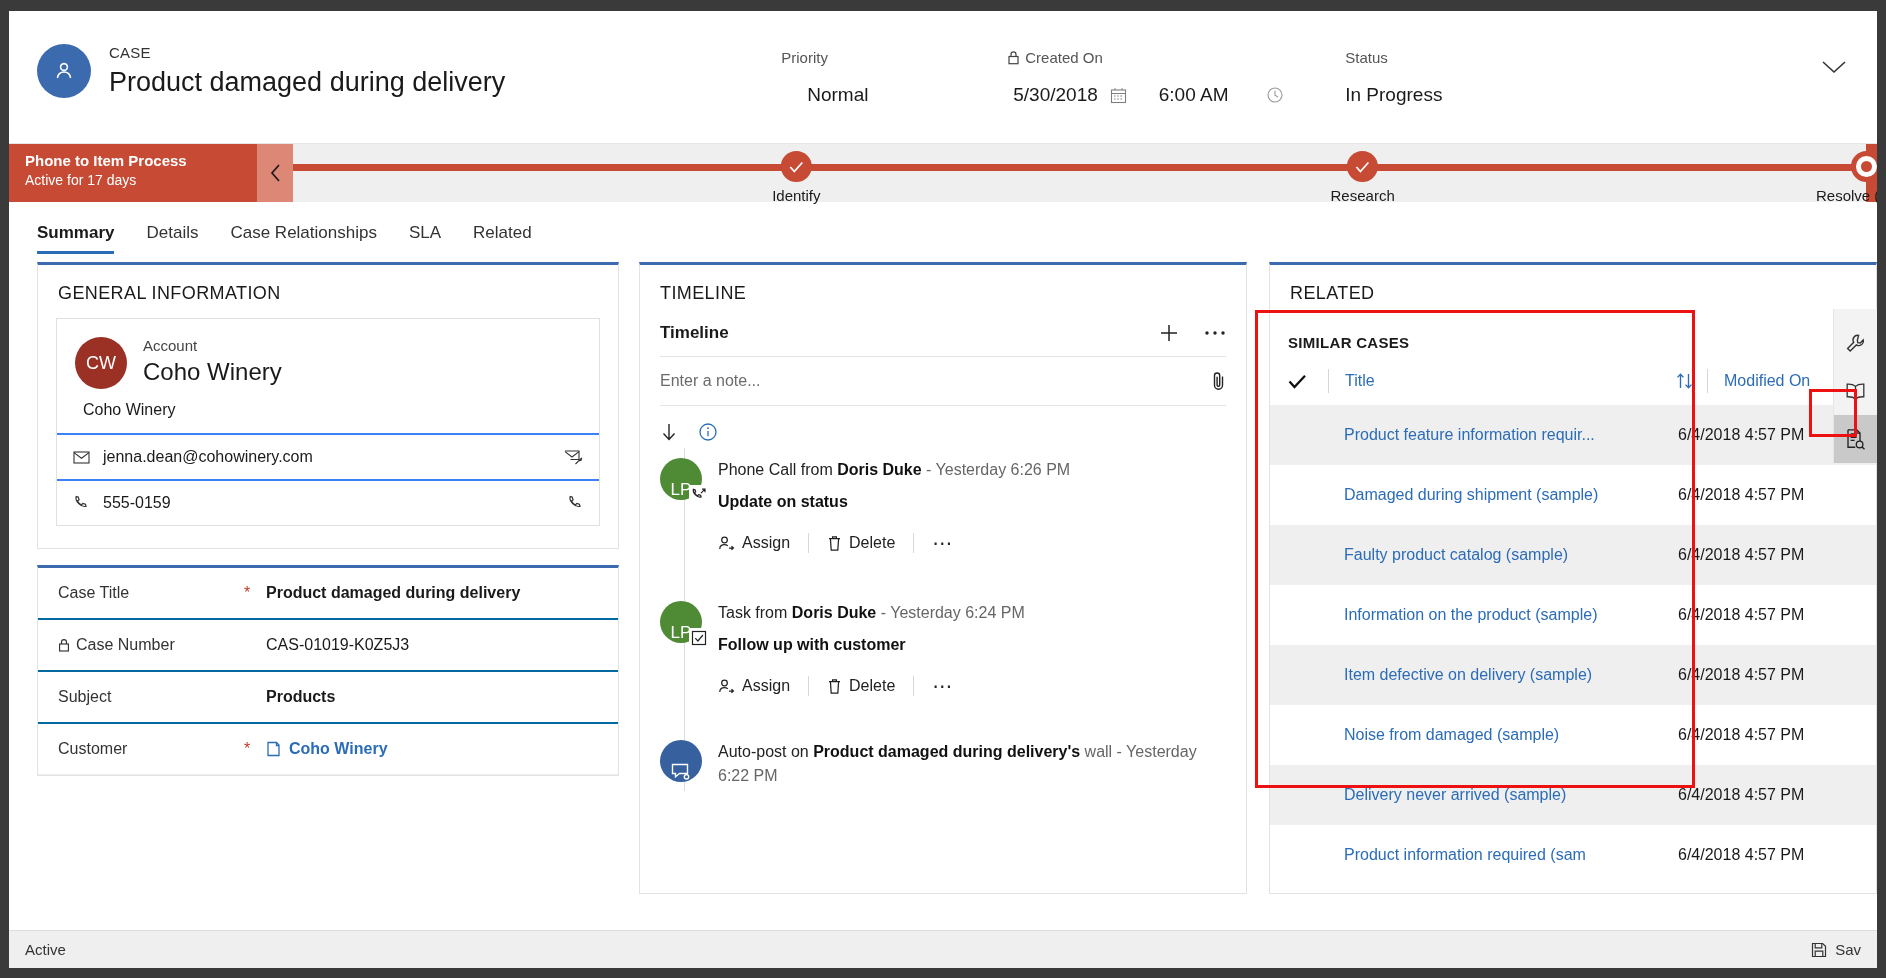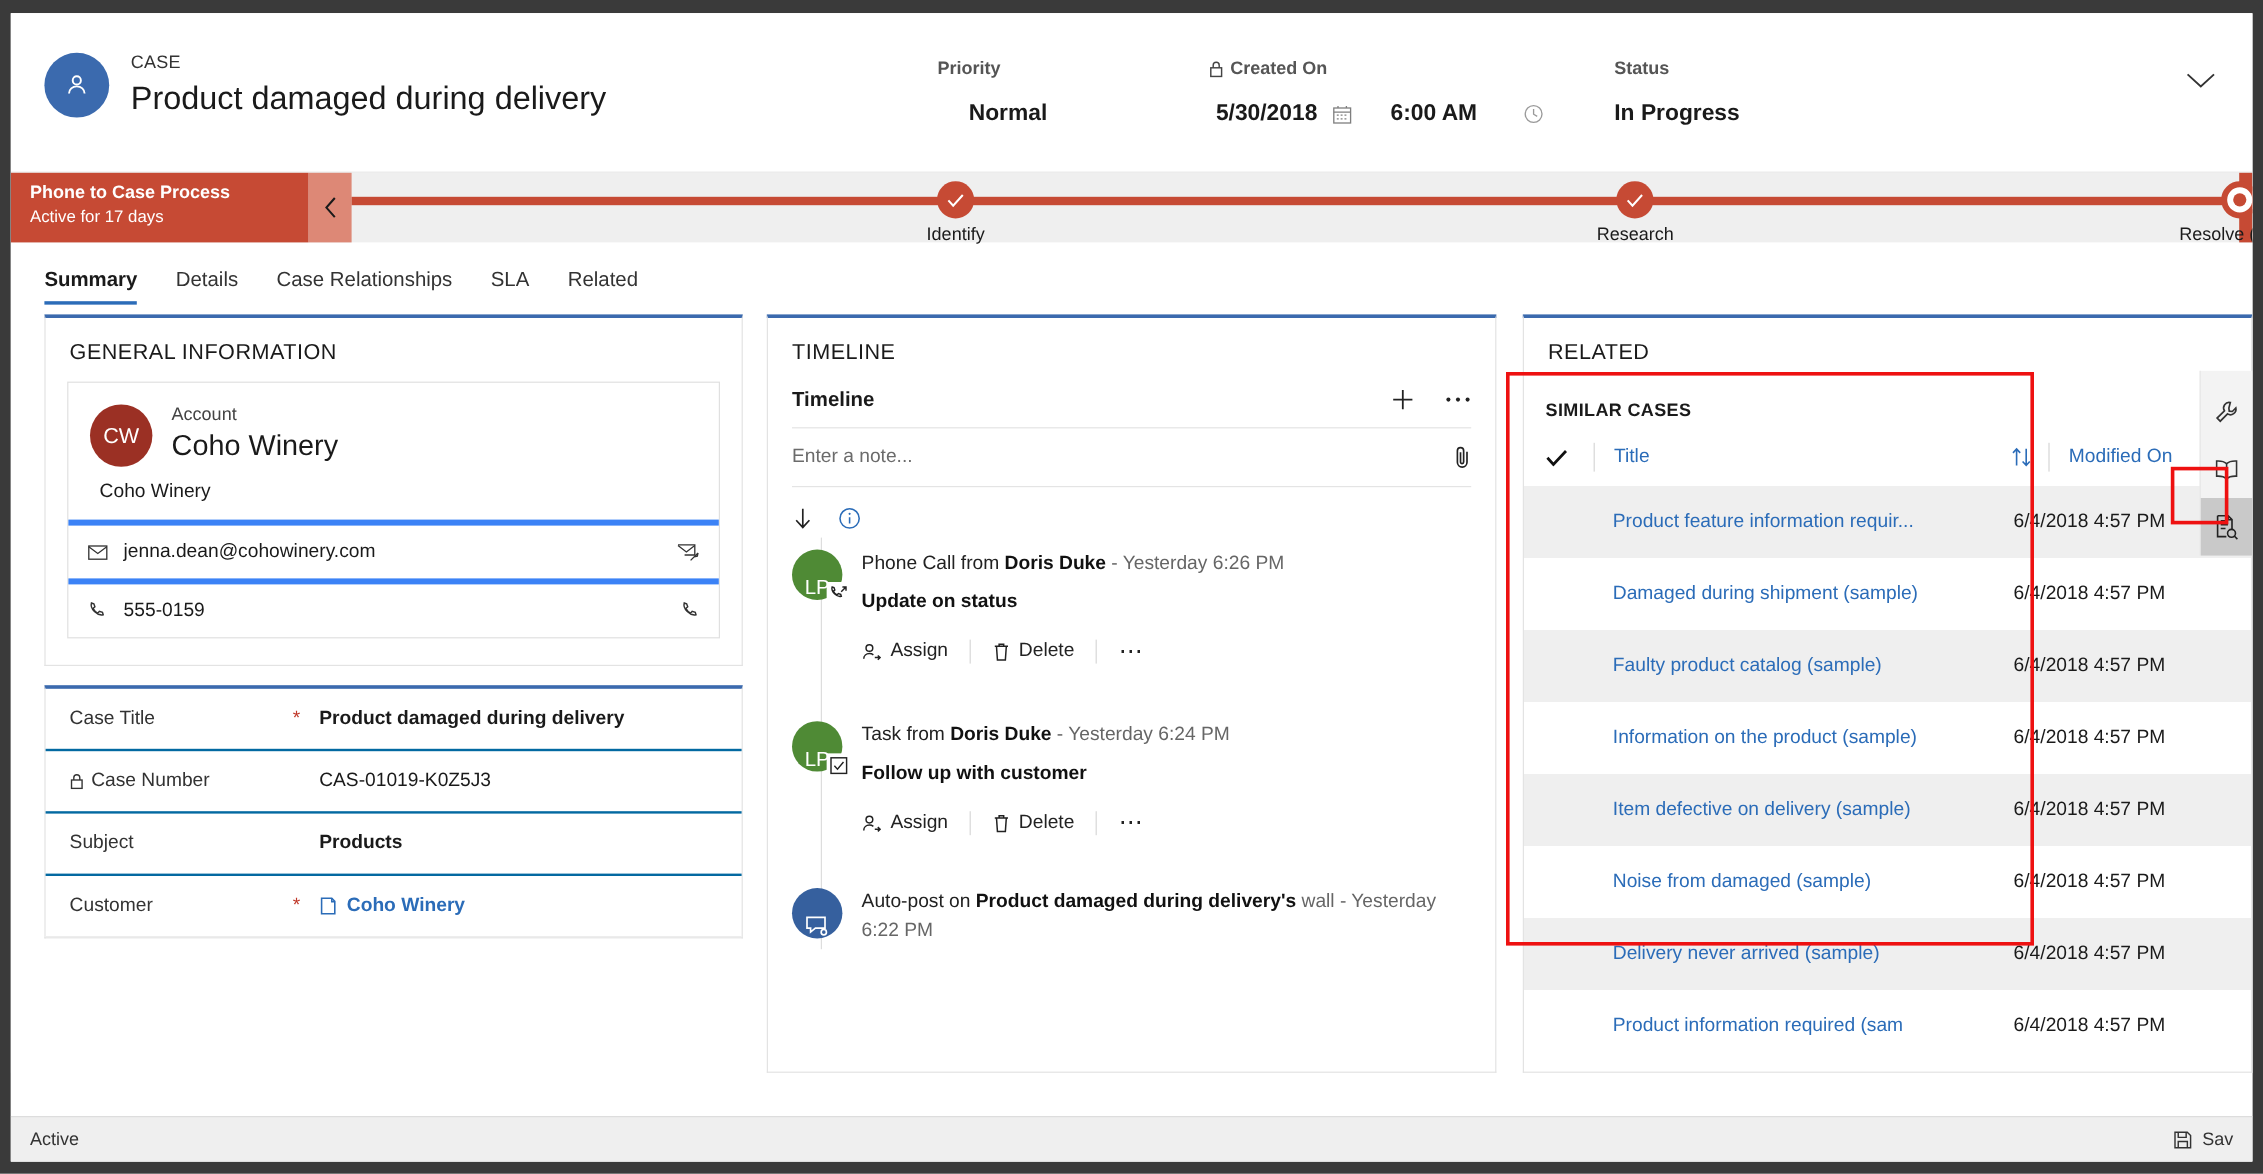--- a/index.html
+++ b/index.html
@@ -33,21 +33,21 @@
     width: 54px; height: 54px; border-radius: 50%;
     background: #3b6aae; color:#fff;
     display:flex; align-items:center; justify-content:center;
     margin-left: 28px; margin-top: 33px;
     flex: 0 0 auto;
   }
   .hdr-title-wrap { margin-left: 18px; margin-top: 33px; }
   .hdr-kicker { font-size: 15px; color:#333; letter-spacing:.2px; }
   .hdr-title { font-size: 27px; color:#1a1a1a; margin-top: 6px; font-weight: 400; }
 
-  .hdr-fields { display:flex; align-items:flex-start; margin-top: 38px; margin-left: 272px; font-weight: bold; }
+  .hdr-fields { display:flex; align-items:flex-start; margin-top: 38px; margin-left: 272px; }
   .hfield { }
   .hfield .flabel { font-size: 15px; color: #555; display:flex; align-items:center; gap:5px; }
   .hfield .fvalue { font-size: 19px; color:#1a1a1a; margin-top: 18px; display:flex; align-items:center; gap:12px;}
   .hf-priority { width: 230px; padding-left:4px;}
   .hf-priority .fvalue { padding-left: 26px; }
   .hf-created { width: 300px; }
   .hf-created .fvalue { padding-left: 6px; }
   .hf-status { width: 240px; padding-left: 38px;}
 
   .cal-ic, .clk-ic { opacity:.75; }
@@ -111,21 +111,21 @@
   .acct-top { display:flex; padding: 18px 18px 6px 18px; align-items:flex-start;}
   .acct-circle {
     width:52px;height:52px;border-radius:50%;background:#9b3024;color:#fff;
     display:flex;align-items:center;justify-content:center;font-size:18px;flex:0 0 auto;
   }
   .acct-meta { margin-left:16px; }
   .acct-lbl { font-size:15px; color:#444; }
   .acct-name { font-size:24px; color:#1a1a1a; margin-top:4px; }
   .acct-sub { font-size:16px; color:#1a1a1a; padding: 6px 18px 14px 26px;}
   .acct-row {
-    display:flex; align-items:center; padding: 13px 16px; border-top:5px solid #3b82f6;
+    display:flex; align-items:center; padding: 13px 16px; border-top:2px solid #3b82f6;
     font-size:16px; color:#1a1a1a;
   }
   .acct-row .ic-l { width:30px; color:#333; display:flex; }
   .acct-row .val  { flex:1; }
   .acct-row .ic-r { color:#333; display:flex;}
 
   
   .frow { display:flex; align-items:center; padding: 16px 20px; border-bottom:2px solid #0369a1; }
   .frow:last-child { border-bottom:1px solid #ededed; }
   .f-lbl { width: 186px; font-size:16px; color:#333; display:flex; align-items:center; gap:6px;}
@@ -266,21 +266,21 @@
 
     <div class="hdr-chevron">
       <svg width="26" height="16" viewBox="0 0 26 16" fill="none" stroke="#333" stroke-width="1.6">
         <path d="M2 3l11 10L24 3"></path>
       </svg>
     </div>
   </div>
 
   <div class="bpf">
     <div class="bpf-label">
-      <div class="bpf-name">Phone to Case Process</div>
+      <div class="bpf-name">Phone to Item Process</div>
       <div class="bpf-sub">Active for 17 days</div>
     </div>
     <div class="bpf-collapse">
       <svg width="13" height="20" viewBox="0 0 13 20" fill="none" stroke="#1a1a1a" stroke-width="1.7">
         <path d="M10 2L3 10l7 8"></path>
       </svg>
     </div>
     <div class="bpf-track">
       <div class="bpf-line"></div>
 

